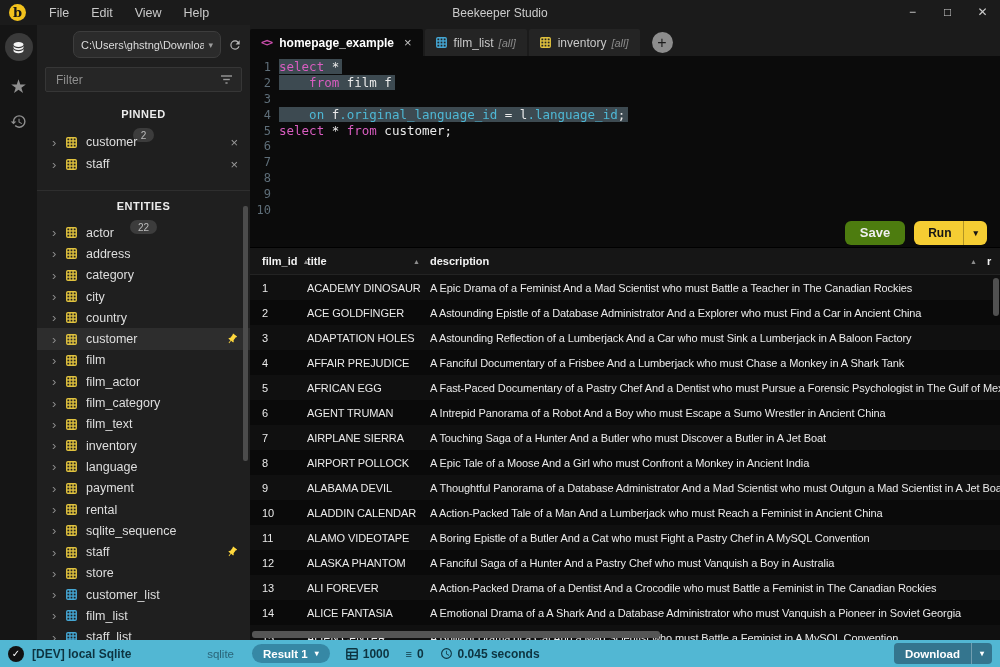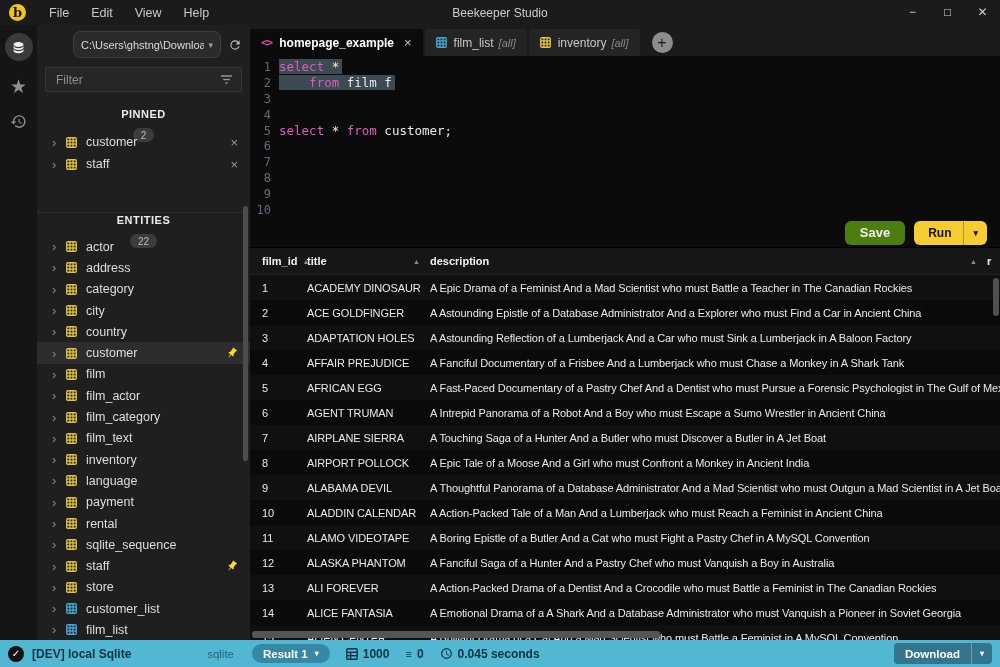--- a/index.html
+++ b/index.html
@@ -26,21 +26,21 @@
   .conn-row{display:flex;align-items:center;margin:6px 8px 0 8px;gap:7px;}
   .path-box{flex:1;height:25px;background:#2b2b2b;border:1px solid #3d3d3d;border-radius:7px;display:flex;align-items:center;padding:0 7px;min-width:0;margin-left:28px;}
   .path-text{flex:1;color:#dcdcdc;font-size:11px;white-space:nowrap;overflow:hidden;}
   .caret{color:#9d9d9d;font-size:9px;margin-left:4px;}
   .filter-row{margin:9px 8px 0 8px;}
   .filter-box{height:23px;background:#262626;border:1px solid #363636;border-radius:2px;display:flex;align-items:center;padding:0 8px;}
   .filter-box input{flex:1;background:transparent;border:0;outline:0;color:#ddd;font-size:12px;font-family:"Liberation Sans",sans-serif;}
   .filter-box input::placeholder{color:#8f8f8f;}
   .section-head{display:flex;align-items:center;gap:8px;padding:0 13px;height:18px;margin-top:16px;color:#ececec;font-size:11px;font-weight:bold;letter-spacing:.5px;flex-direction:column;}
   .badge{background:#3c3c3c;color:#bdbdbd;font-size:10px;font-weight:normal;border-radius:9px;padding:1.5px 8px;letter-spacing:0;}
-  .ent-head{margin-top:37px;border-top:1px solid #2e2e2e;padding-top:1px;height:18px;}
+  .ent-head{margin-top:15px;border-top:1px solid #2e2e2e;padding-top:9px;height:18px;}
   .side-row{display:flex;align-items:center;height:21.3px;padding:0 12px 0 15px;gap:0;}
   .side-row.pinned-row{height:22px;}
   .side-row.selected{background:#2d2d2d;}
   .chev{color:#8d8d8d;font-size:13px;width:14px;flex:none;line-height:1;}
   .tbl-ico{flex:none;display:flex;margin-right:9px;}
   .side-label{color:#dedede;font-size:12.5px;flex:1;white-space:nowrap;overflow:hidden;}
   .row-close{color:#9a9a9a;font-size:13px;flex:none;padding-left:6px;}
   .row-pin{flex:none;display:flex;padding-left:6px;}
   .pinned-list{margin-top:5px;}
   .ent-list{margin-top:4px;}
@@ -512,21 +512,21 @@
           <span>inventory</span>
           <span class="t-suffix">[all]</span>
         </div>
         <div class="tab-plus">+</div>
       </div>
 
     <div class="editor" id="editor">
         <div class="ed-line"><span class="ed-num">1</span><span class="sel"><span class="tok-kw">select</span><span class="tok-pl"> *</span></span></div>
         <div class="ed-line"><span class="ed-num">2</span><span class="sel"><span class="tok-pl">    </span><span class="tok-kw">from</span><span class="tok-pl"> film f</span></span></div>
         <div class="ed-line"><span class="ed-num">3</span></div>
-        <div class="ed-line"><span class="ed-num">4</span></div>
+        <div class="ed-line"><span class="ed-num">4</span><span class="sel"><span class="tok-pl">    </span><span class="tok-cy">on</span><span class="tok-pl"> f</span><span class="tok-cy">.original_language_id</span><span class="tok-pl"> = l</span><span class="tok-cy">.language_id</span><span class="tok-pl">;</span></span></div>
         <div class="ed-line"><span class="ed-num">5</span><span class=""><span class="tok-kw">select</span><span class="tok-pl"> * </span><span class="tok-kw">from</span><span class="tok-pl"> customer;</span></span></div>
         <div class="ed-line"><span class="ed-num">6</span><span class=""></span></div>
         <div class="ed-line"><span class="ed-num">7</span><span class=""></span></div>
         <div class="ed-line"><span class="ed-num">8</span><span class=""></span></div>
         <div class="ed-line"><span class="ed-num">9</span><span class=""></span></div>
         <div class="ed-line"><span class="ed-num">10</span><span class=""></span></div>
       </div>
 
     <div class="ed-toolbar">
       <button class="btn-save">Save</button>

